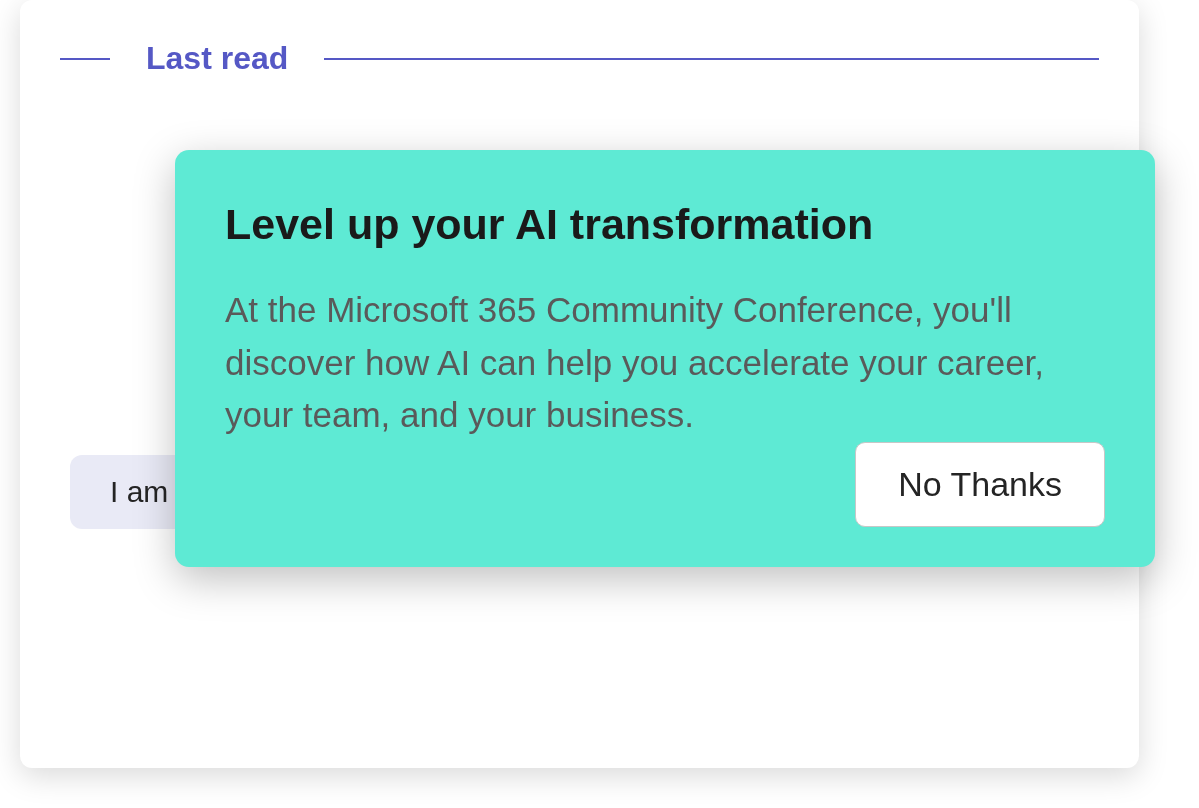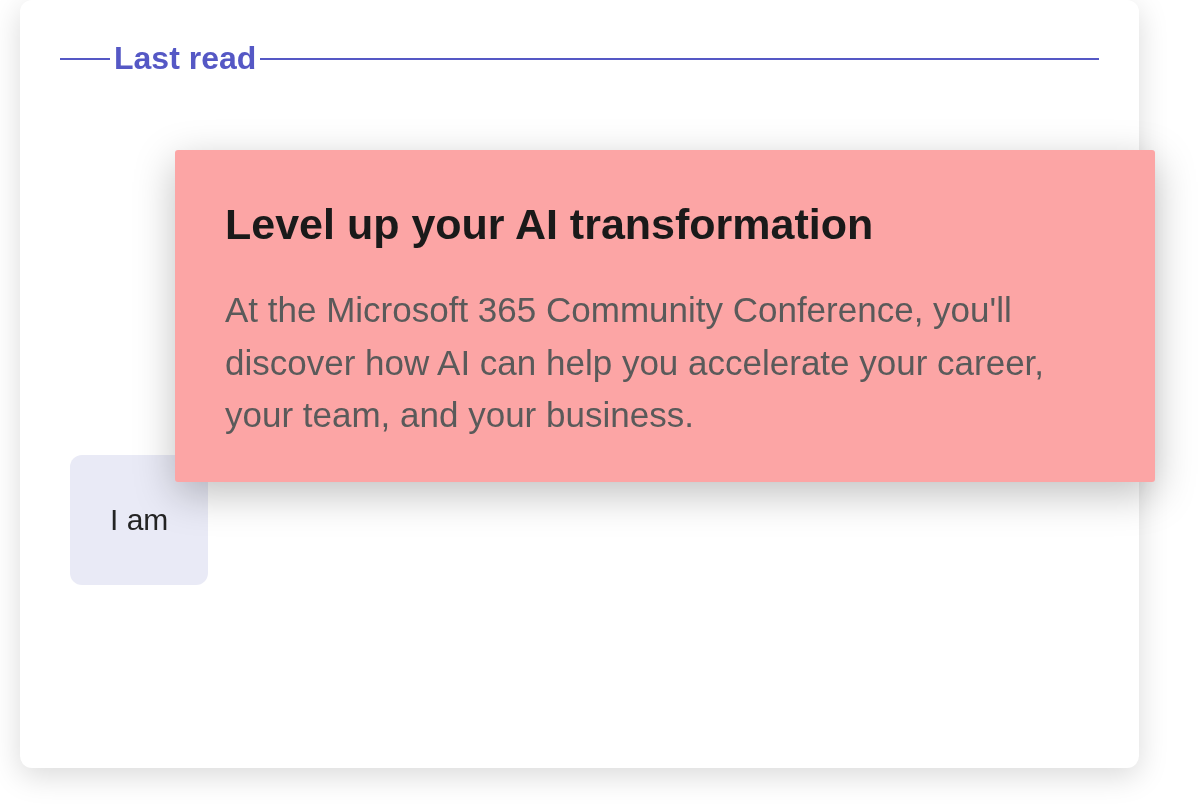--- a/index.html
+++ b/index.html
@@ -25,21 +25,21 @@
       bottom: 40px;
       background: #ffffff;
       border-radius: 12px;
       box-shadow: 0 8px 30px rgba(0,0,0,0.15);
       padding: 30px 40px;
     }
 
     .last-read-row {
       display: flex;
       align-items: center;
-      gap: 4px;
+      gap: 36px;
       margin-top: 10px;
     }
 
     .last-read-line-left {
       width: 50px;
       height: 2px;
       background: #5558c5;
     }
 
     .last-read-label {
@@ -61,33 +61,33 @@
       margin-top: 70px;
       margin-left: 130px;
     }
 
     .message-bubble {
       position: absolute;
       left: 50px;
       top: 455px;
       background: #e9eaf6;
       border-radius: 12px;
-      padding: 48px 40px;
+      padding: 20px 40px;
       font-size: 30px;
       color: #242424;
       min-width: 130px;
     }
 
     .popup {
       position: absolute;
       top: 150px;
       left: 175px;
       width: 980px;
-      background: #fca5a5;
-      border-radius: 3px;
+      background: #5eead4;
+      border-radius: 14px;
       box-shadow: 0 12px 40px rgba(0,0,0,0.25);
       padding: 50px 50px 40px 50px;
     }
 
     .popup-title {
       font-size: 43px;
       font-weight: 700;
       color: #1a1a1a;
       margin-bottom: 35px;
     }
@@ -140,14 +140,15 @@
 
   <div class="message-bubble">
     <span>I am</span>
   </div>
 </div>
 
 <div class="popup">
   <h1 class="popup-title">Level up your AI transformation</h1>
   <p class="popup-body">At the Microsoft 365 Community Conference, you'll discover how AI can help you accelerate your career, your team, and your business.</p>
   <div class="popup-buttons">
+    <button class="btn btn-secondary">No Thanks</button>
   </div>
 </div>
 
 </body></html>

